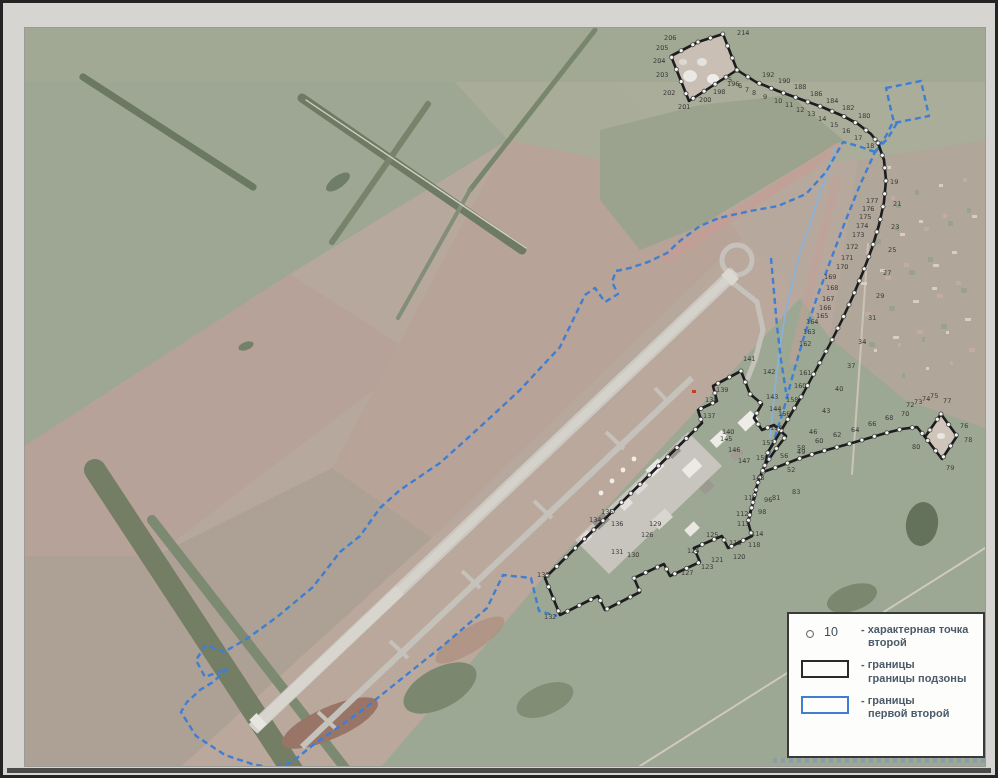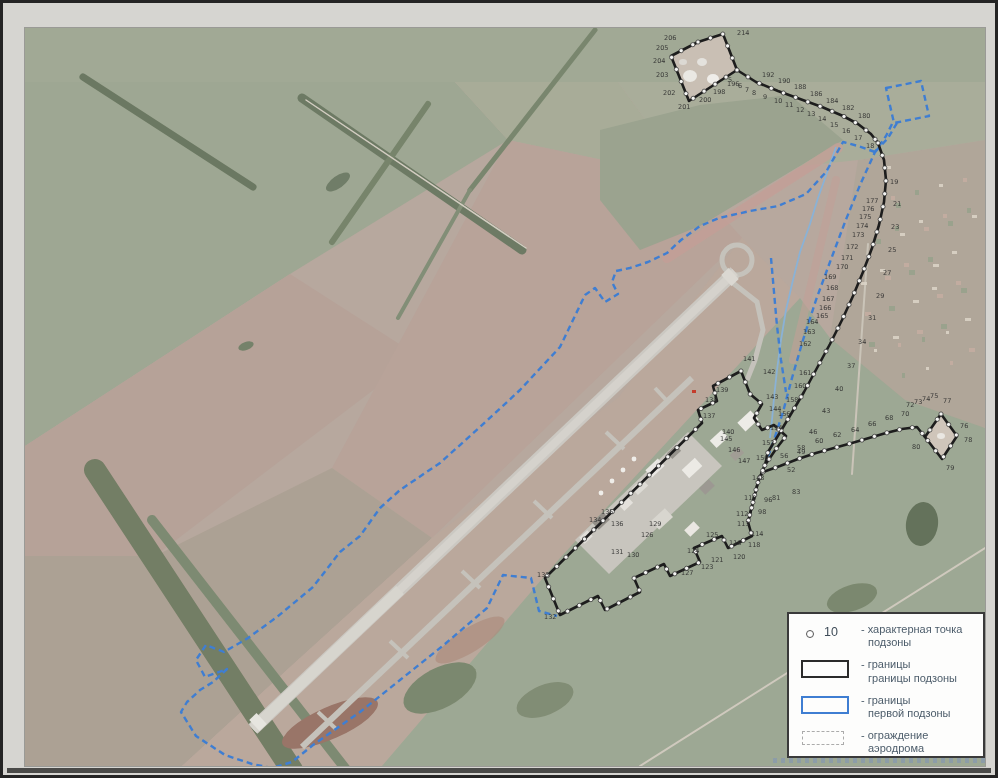--- a/index.html
+++ b/index.html
@@ -7,21 +7,21 @@
         border:3px solid #242424;box-sizing:border-box;overflow:hidden;
         font-family:"Liberation Sans",sans-serif;}
   .photo{position:absolute;left:22px;top:25px;width:960px;height:738px;
          outline:1px solid #9a9a96;}
   svg{display:block;width:100%;height:100%;font-family:"DejaVu Sans",sans-serif;}
   .legend{position:absolute;left:784px;top:609px;width:198px;height:146px;
           background:#fdfdfc;border:2px solid #3a3a3a;box-sizing:border-box;
           padding:9px 6px 4px 10px;color:#4c5c6a;font-size:11px;line-height:1.2;}
   .lrow{display:flex;align-items:flex-start;margin-bottom:9px;}
   .lsym{width:62px;flex:0 0 62px;display:flex;align-items:center;padding-top:2px;}
-  .ltxt div{white-space:nowrap;}
+  .ltxt div{white-space:nowrap;font-weight:bold;}
   .ltxt .l2{padding-left:7px;}
   .ptdot{width:6px;height:6px;border:1.2px solid #555;border-radius:50%;
          display:inline-block;margin:2px 10px 0 7px;background:#fff;}
   .ptnum{font-size:12.5px;color:#3f4c58;}
   .sym-black{width:44px;height:14px;border:2.5px solid #2b2b2b;margin-left:2px;}
   .sym-blue{width:44px;height:14px;border:2.5px solid #3f7ed2;margin-left:2px;}
   .sym-dash{width:40px;height:12px;border:1.5px dashed #ababab;margin-left:3px;}
   .noise{position:absolute;left:770px;top:755px;width:212px;height:5px;opacity:.55;
          background:repeating-linear-gradient(90deg,#7f93b8 0 4px,transparent 4px 8px);}
   .bottom-shadow{position:absolute;left:4px;right:4px;bottom:2px;height:5px;background:#4a4a48;}
@@ -452,47 +452,38 @@
   </div>
 
   <div class="legend">
     <div class="lrow">
       <div class="lsym">
         <span class="ptdot"></span>
         <span class="ptnum">10</span>
       </div>
       <div class="ltxt">
         <div class="l1">- характерная точка</div>
-        <div class="l2">подзоны</div>
+        <div class="l2">второй</div>
       </div>
     </div>
     <div class="lrow">
       <div class="lsym">
           <div class="sym-black"></div>
         </div>
       <div class="ltxt">
         <div class="l1">- границы</div>
         <div class="l2">границы подзоны</div>
       </div>
     </div>
     <div class="lrow">
       <div class="lsym">
           <div class="sym-blue"></div>
         </div>
       <div class="ltxt">
         <div class="l1">- границы</div>
-        <div class="l2">первой подзоны</div>
-      </div>
-    </div>
-    <div class="lrow">
-      <div class="lsym">
-          <div class="sym-dash"></div>
-        </div>
-      <div class="ltxt">
-        <div class="l1">- ограждение</div>
-        <div class="l2">аэродрома</div>
+        <div class="l2">первой второй</div>
       </div>
     </div>
   </div>
 
   <div class="noise"></div>
   <div class="bottom-shadow"></div>
 </div>
 
 </body></html>

